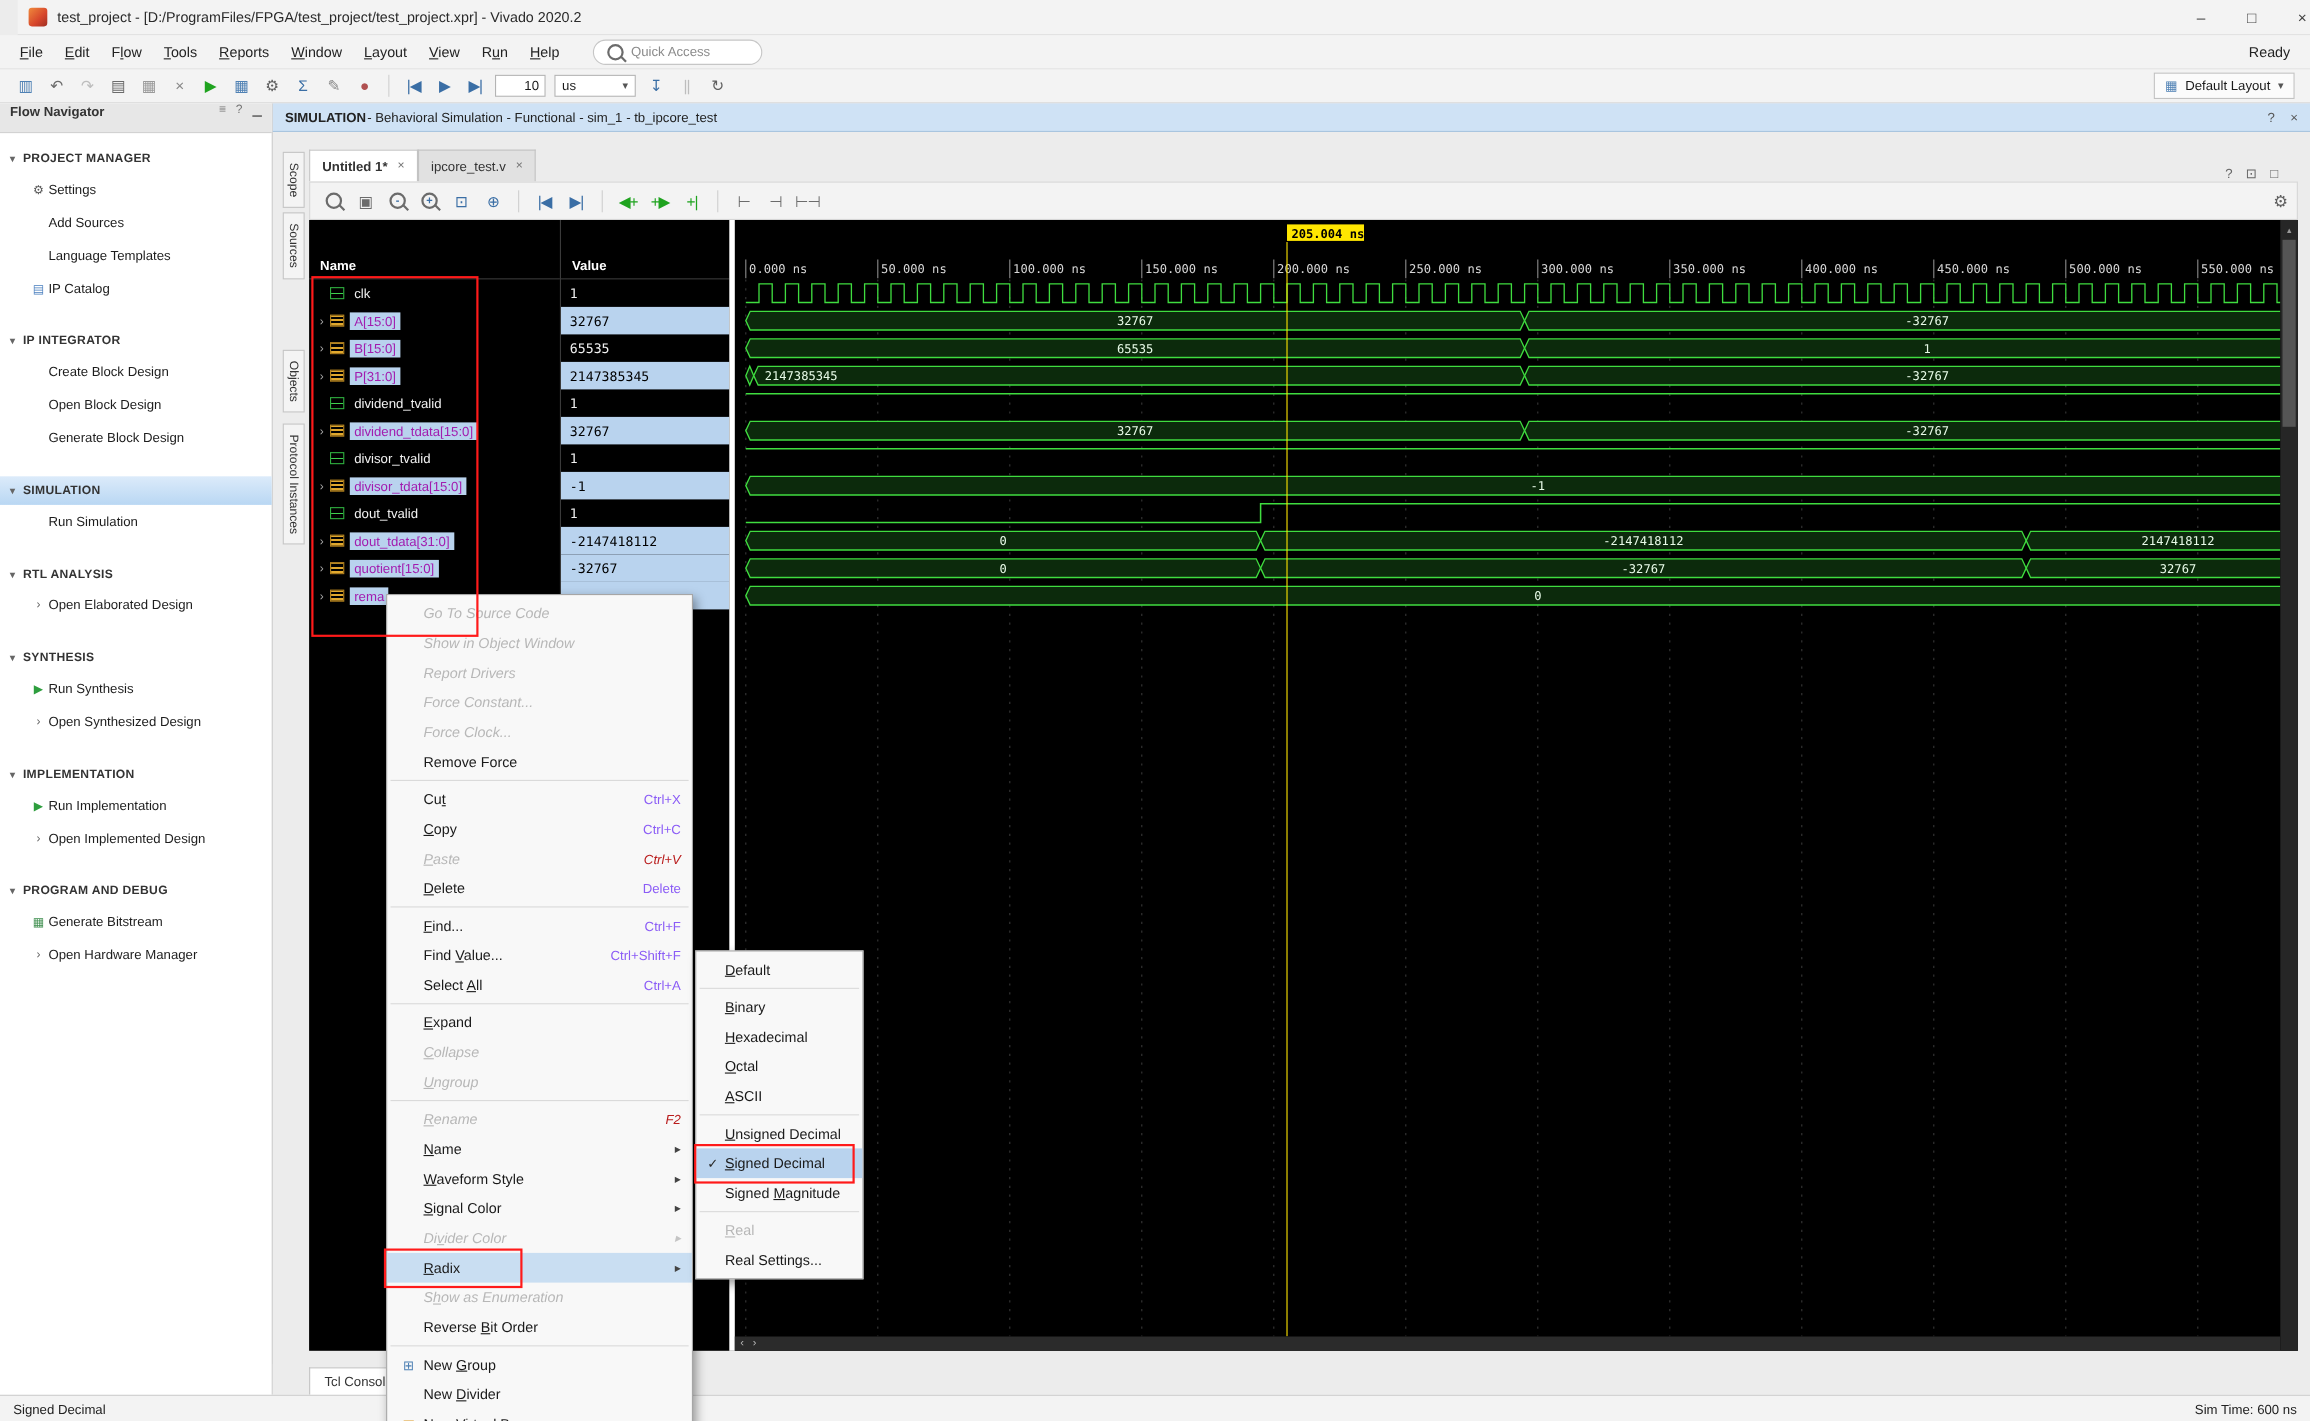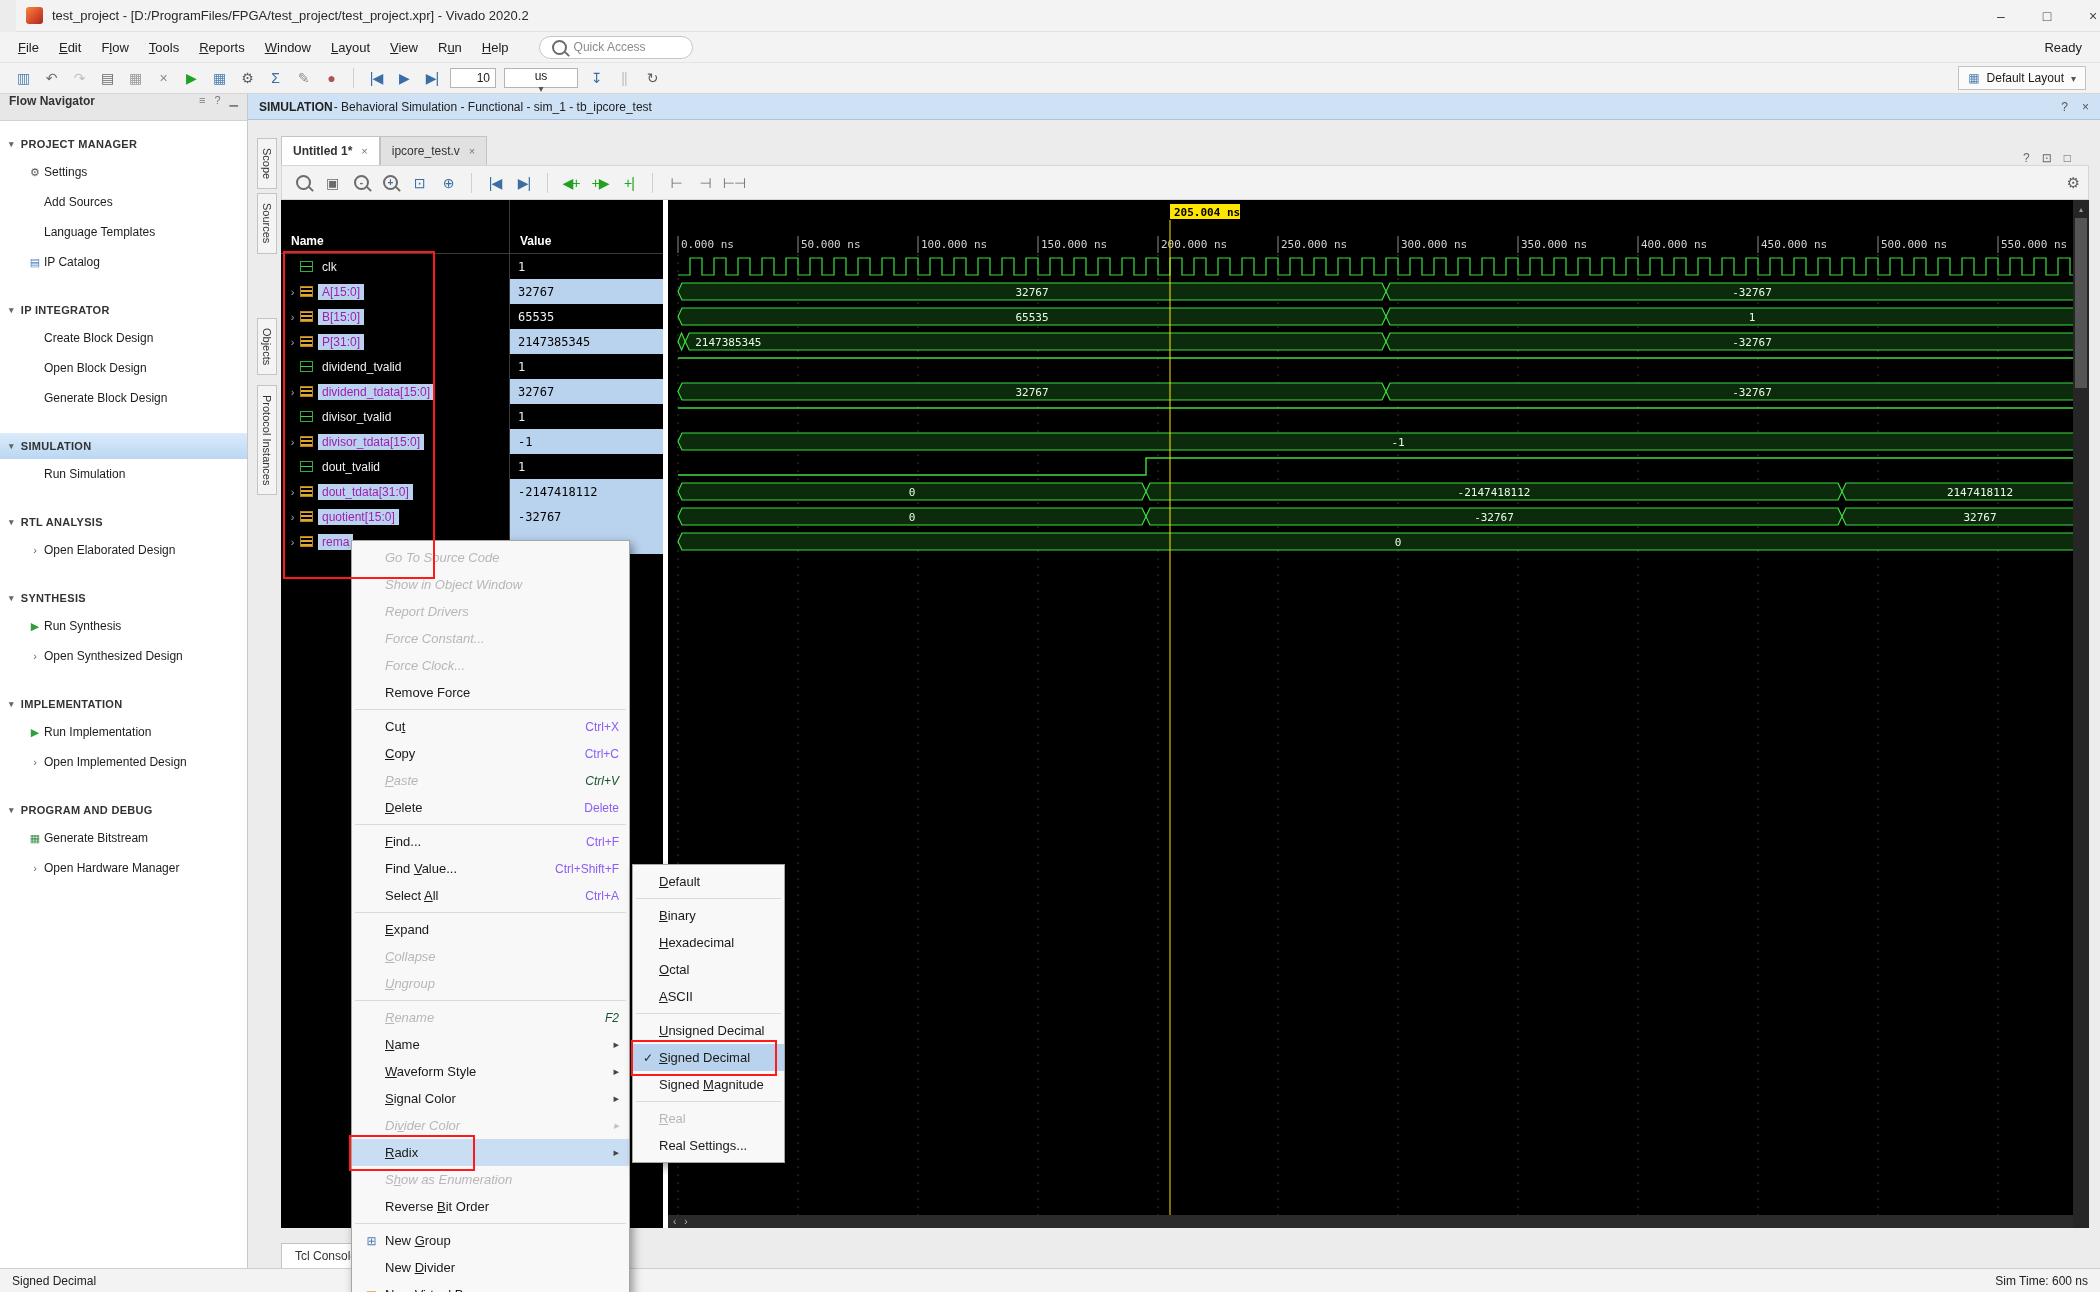--- a/index.html
+++ b/index.html
@@ -16,21 +16,21 @@
   .menubar{position:absolute;left:0;top:32px;width:100%;height:30px;background:#f3f3f3;display:flex;align-items:center;padding-left:8px;box-sizing:border-box;}
   .menu-item{padding:4px 10px;font-size:13px;color:#222;}
   .quick-access{display:flex;align-items:center;gap:7px;margin-left:20px;padding:3px 12px;border:1px solid #c6c6c6;border-radius:12px;background:#fff;color:#8b8b8b;font-size:12px;width:128px;}
   .ready{margin-left:auto;margin-right:18px;font-size:13px;color:#222;}
 
   
   .toolbar{position:absolute;left:0;top:62px;width:100%;height:32px;background:#f3f3f3;border-top:1px solid #e4e4e4;border-bottom:1px solid #d6d6d6;display:flex;align-items:center;padding-left:10px;box-sizing:border-box;gap:2px;}
   .tb-icon{min-width:26px;height:24px;display:flex;align-items:center;justify-content:center;font-size:14px;letter-spacing:-1px;}
   .tb-sep{width:1px;height:20px;background:#cfcfcf;margin:0 7px;flex:none;}
   .tb-input{width:46px;height:20px;border:1px solid #b4b4b4;background:#fff;font-size:12px;display:flex;align-items:center;justify-content:flex-end;padding:0 5px;box-sizing:border-box;margin:0 3px;}
-  .tb-select{width:74px;height:20px;border:1px solid #b4b4b4;background:#fff;font-size:12px;display:flex;align-items:center;justify-content:space-between;padding:0 6px;box-sizing:border-box;margin:0 3px;flex-direction:column;}
+  .tb-select{width:74px;height:20px;border:1px solid #b4b4b4;background:#fff;font-size:12px;display:flex;align-items:center;justify-content:space-between;padding:0 6px;box-sizing:border-box;margin:0 3px;}
   .dd{color:#555;font-size:10px;}
   .layout-select{margin-left:auto;margin-right:14px;height:22px;border:1px solid #c2c2c2;background:#fbfbfb;display:flex;align-items:center;gap:7px;padding:0 9px;font-size:12px;}
 
   .mag{position:relative;width:11px;height:11px;border:2px solid #6b6b6b;border-radius:50%;display:inline-flex;align-items:center;justify-content:center;font-size:10px;font-weight:bold;color:#3a6ea5;flex:none;}
   .mag::after{content:"";position:absolute;width:6px;height:2px;background:#6b6b6b;right:-5px;bottom:-2px;transform:rotate(45deg);}
 
   
   .sidebar{position:absolute;left:0;top:94px;width:248px;height:1174px;background:#fff;border-right:1px solid #c9c9c9;box-sizing:border-box;}
   .sidebar-header{height:26px;background:#e7e7e7;border-bottom:1px solid #d2d2d2;display:flex;padding:0 9px;font-size:12px;font-weight:bold;color:#333;}
   .fn-hdr-icons{margin-left:auto;display:flex;gap:9px;color:#777;font-size:11px;font-weight:normal;}
@@ -91,21 +91,21 @@
   .status-right{margin-left:auto;}
 
   
   .ctx{position:absolute;left:351px;top:540px;width:279px;background:#f8f8f8;border:1px solid #a6a6a6;box-shadow:3px 4px 9px rgba(0,0,0,.4);padding:3px 0;box-sizing:border-box;z-index:40;}
   .ctx-item{height:27px;display:flex;align-items:center;font-size:13px;color:#1a1a1a;padding:0 10px 0 6px;}
   .ctx-item .gut{width:27px;text-align:center;font-size:12px;flex:none;}
   .ctx-item .lab{white-space:nowrap;}
   .ctx-item .sc{margin-left:auto;color:#8b5cf6;font-size:12px;}
   .ctx-item .subarr{margin-left:auto;color:#444;font-size:11px;}
   .ctx-item.dis{color:#b7b7b7;font-style:italic;}
-  .ctx-item.dis .sc{color:#14532d;}
+  .ctx-item.dis .sc{color:#b91c1c;}
   .ctx-item.dis .subarr{color:#c4c4c4;}
   .ctx-item.hl{background:#c9def2;}
   .ctx-sep{height:1px;background:#dadada;margin:3px 3px;}
   .submenu{position:absolute;left:632px;top:864px;width:153px;background:#f8f8f8;border:1px solid #a6a6a6;box-shadow:3px 4px 9px rgba(0,0,0,.4);padding:3px 0;box-sizing:border-box;z-index:45;}
   .sub-item{height:27px;display:flex;align-items:center;font-size:13px;color:#1a1a1a;padding:0 8px 0 4px;}
   .sub-item .gut{width:22px;text-align:center;font-size:12px;color:#2a2a2a;flex:none;}
   .sub-item.dis{color:#b7b7b7;}
   .sub-item.hl{background:#b9d3ee;}
 
   

